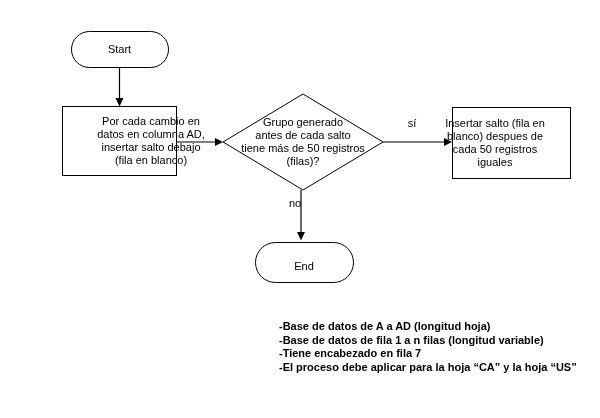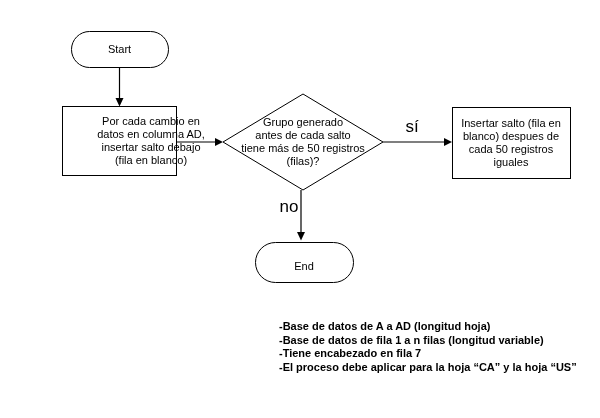--- a/index.html
+++ b/index.html
@@ -27,21 +27,21 @@
     justify-content: center;
     text-align: center;
     font-size: 11px;
     line-height: 13px;
     color: #000000;
     white-space: pre-line;
     pointer-events: none;
   }
   .edge-label {
     position: absolute;
-    font-size: 17px;
+    font-size: 11px;
     color: #000000;
     text-align: center;
   }
   .notes {
     position: absolute;
     left: 279px;
     top: 320px;
     font-size: 11px;
     font-weight: bold;
     line-height: 13.5px;
@@ -92,30 +92,30 @@
   <div class="shape-label" style="left:62px; top:106px; width:114px; height:69px;padding-left:32px;">Por cada cambio en
 datos en columna AD,
 insertar salto debajo
 (fila en blanco)</div>
 
   <div class="shape-label" style="left:223px; top:94px; width:160px; height:96px;">Grupo generado
 antes de cada salto
 tiene más de 50 registros
 (filas)?</div>
 
-  <div class="shape-label" style="left:452px; top:107px; width:118px; height:71px;">Insertar salto (fila en
+  <div class="shape-label" style="left:436px; top:107px; width:118px; height:71px;">Insertar salto (fila en
 blanco) despues de
 cada 50 registros
 iguales</div>
 
   <div class="shape-label" style="left:255px; top:246px; width:98px; height:40px;">End</div>
 
   <div class="edge-label" style="left:400px; top:117px; width:24px;">sí</div>
 
-  <div class="edge-label" style="left:277px; top:197px; width:24px;">no</div>
+  <div class="edge-label" style="left:283px; top:197px; width:24px;">no</div>
 
   <div class="notes">
     <div>-Base de datos de A a AD (longitud hoja)</div>
     <div>-Base de datos de fila 1 a n filas (longitud variable)</div>
     <div>-Tiene encabezado en fila 7</div>
     <div>-El proceso debe aplicar para la hoja “CA” y la hoja “US”</div>
   </div>
 
 </div>
 

